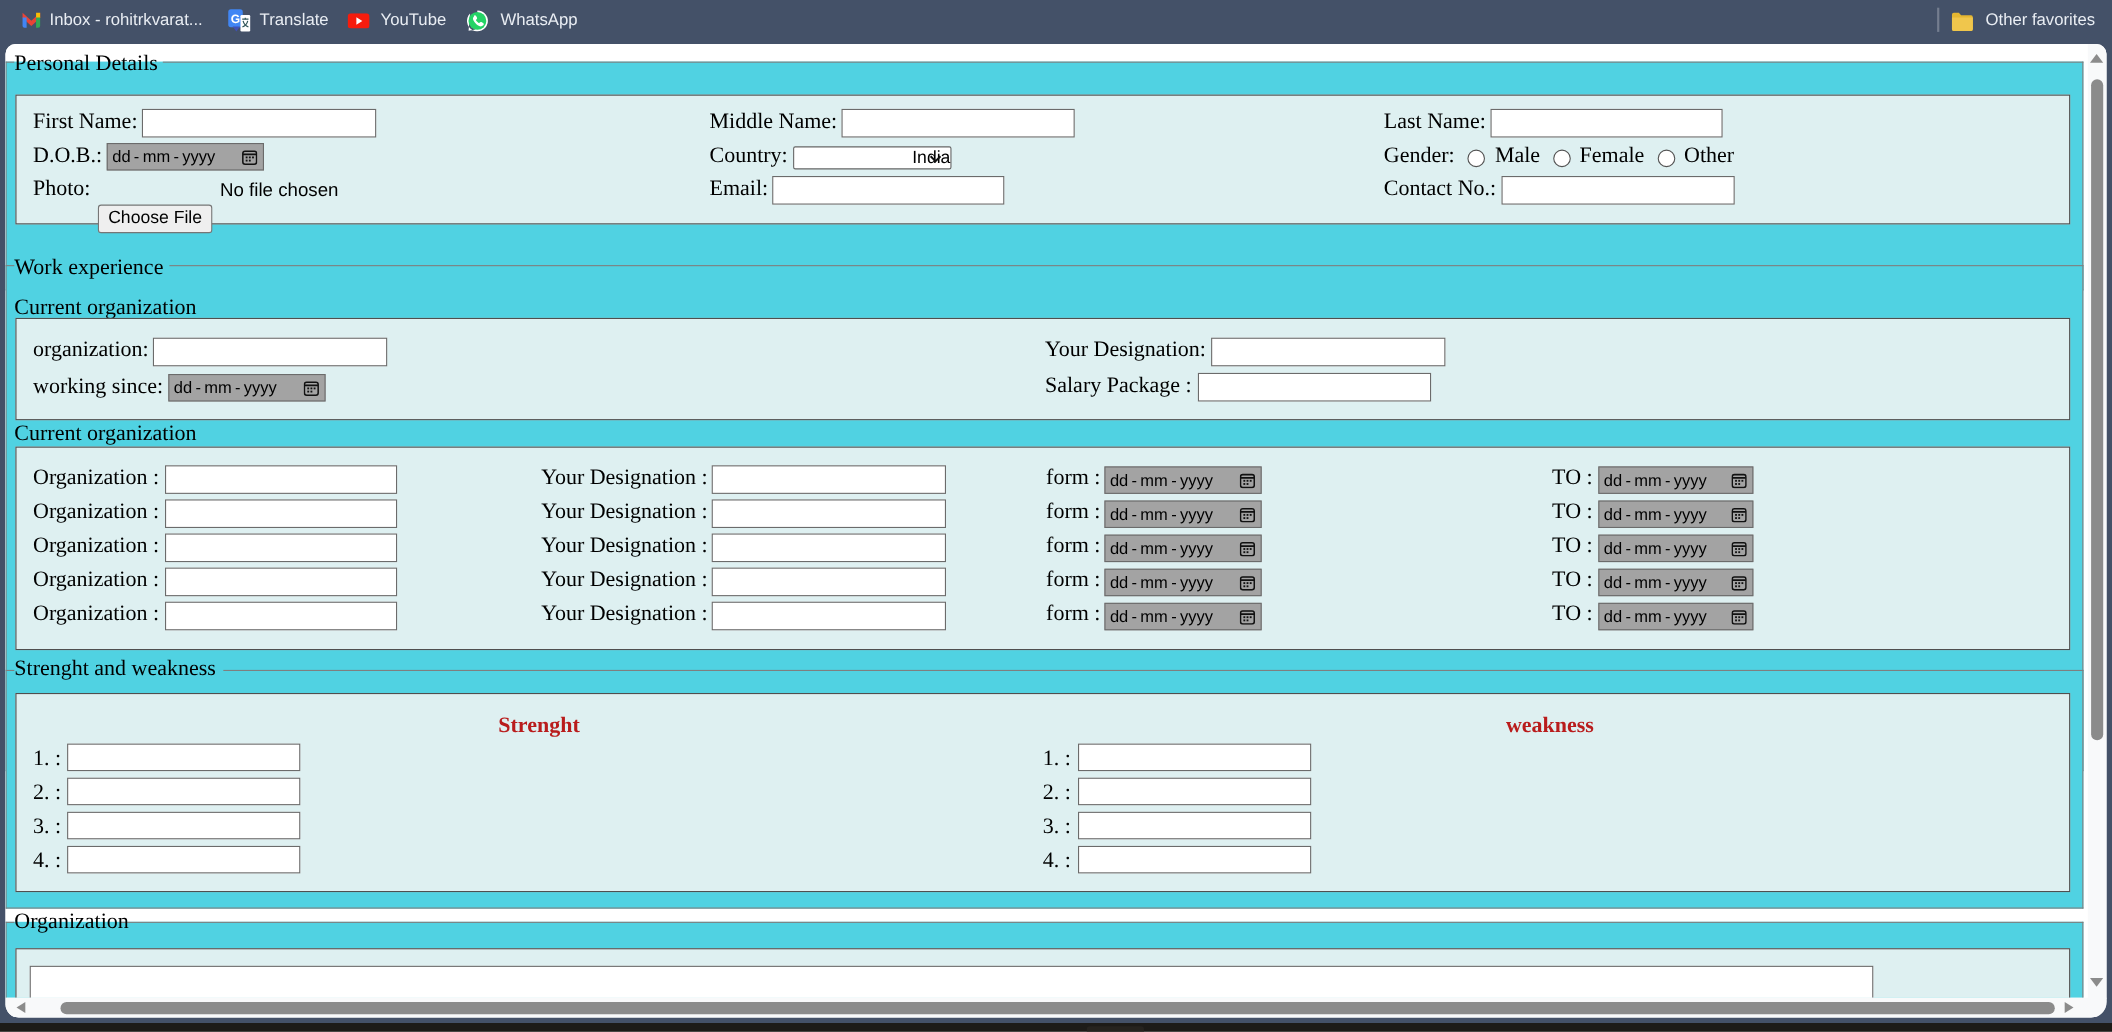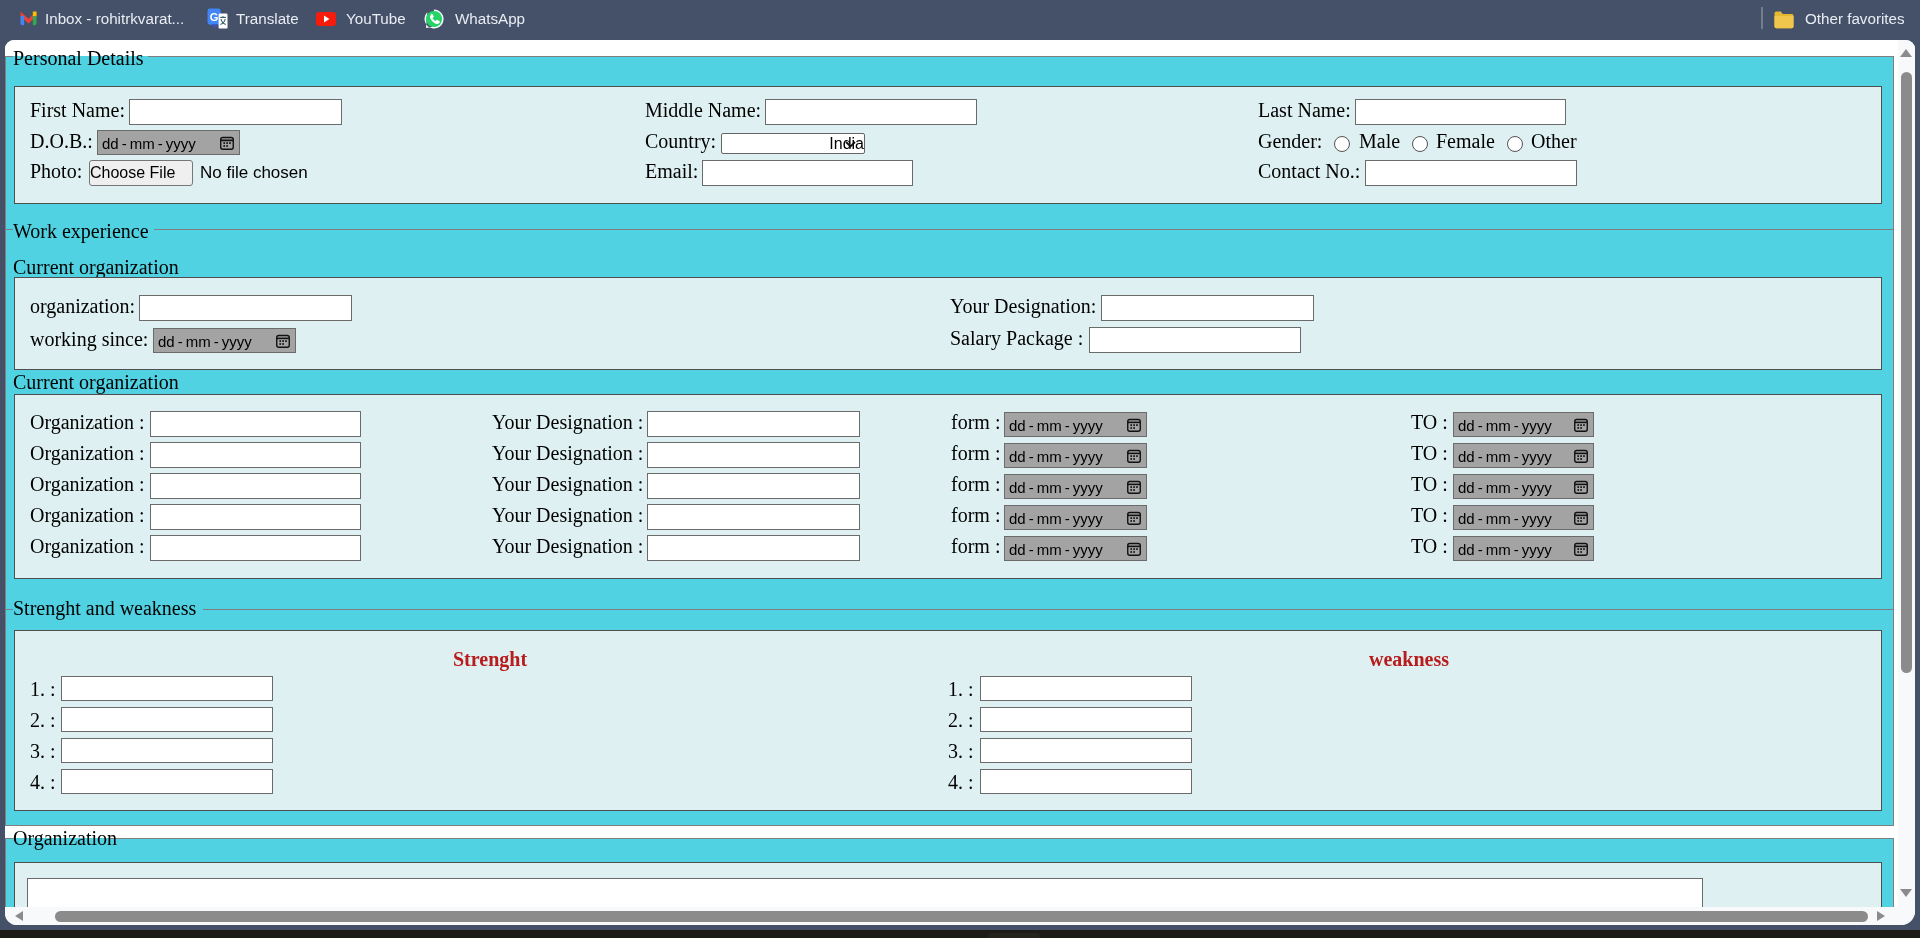--- a/index.html
+++ b/index.html
@@ -22,21 +22,21 @@
   .lbl { position:absolute; font-size:20px; line-height:26px; white-space:pre; color:#000; }
   .hd  { position:absolute; font-size:20px; line-height:20px; white-space:pre; color:#000; }
   .bth { position:absolute; font-size:20px; line-height:20px; font-weight:bold; white-space:pre; color:#b91c1c; transform:translateX(-50%); }
   .ti  { position:absolute; background:#fff; border:1px solid #6b6b6b; }
   .date { position:absolute; background:#a3a3a3; border:1px solid #6b6b6b; }
   .date span { position:absolute; left:4px; top:50%; transform:translateY(-50%); font-family:"Liberation Sans", sans-serif; font-size:15px; color:#000; white-space:pre;  }
   .date svg { position:absolute; right:5px; top:50%; transform:translateY(-50%); }
   .radio { position:absolute; width:16px; height:16px; border:1px solid #545454; border-radius:50%; background:#fff; }
   .sel { position:absolute; width:144px; height:21px; background:#fff; border:1px solid #656565; border-radius:2px; font-family:"Liberation Sans", sans-serif; font-size:16px; line-height:19px; padding-left:8px; color:#000; }
   .sel svg { position:absolute; right:8px; top:7px; }
-  .btn { position:absolute; width:104px; height:26px; background:#efefef; border:1px solid #767676; border-radius:3px; font-family:"Liberation Sans", sans-serif; font-size:16px; line-height:24px; text-align:left; color:#000; }
+  .btn { position:absolute; width:104px; height:26px; background:#efefef; border:1px solid #767676; border-radius:3px; font-family:"Liberation Sans", sans-serif; font-size:16px; line-height:24px; text-align:center; color:#000;margin-top:26px; }
   .sans { position:absolute; font-family:"Liberation Sans", sans-serif; font-size:17px; line-height:26px; color:#000; white-space:pre; }
 </style>
 </head>
 <body>
 <div id="navyframe"></div>
 <div style="position:absolute; left:988px; top:933px; width:52px; height:5px; background:#26231f; border-radius:3px 3px 0 0;"></div>
 <svg class="fav" style="left:19px; top:10px;" width="19" height="16" viewBox="0 0 19 16">
     <path d="M1.5,1.5 L9.5,8.8 L17.5,1.5 L17.5,6.3 L9.5,13.6 L1.5,6.3 Z" fill="#ea4335"></path>
     <path d="M13.8,1.5 h3.7 v4.8 h-3.7 z" fill="#fbbc04"></path>
     <path d="M1.5,6 h3.7 v9.2 h-1.9 a1.8,1.8 0 0 1 -1.8,-1.8 z" fill="#4285f4"></path>
@@ -112,21 +112,21 @@
     <span class="lbl" style="left:1430px; top:72px;">Female</span>
     <span class="lbl" style="left:1525px; top:72px;">Other</span>
     <span class="lbl" style="left:24px; top:102px;">Photo:</span>
     <div class="btn" style="left:83px; top:104px;">Choose File</div>
     <span class="sans" style="left:194px; top:104px;">No file chosen</span>
     <span class="lbl" style="left:639px; top:102px;">Email:</span>
     <div class="ti" style="left:696px; top:104px; width:211px; height:26px;"></div>
     <span class="lbl" style="left:1252px; top:102px;">Contact No.:</span>
     <div class="ti" style="left:1359px; top:104px; width:212px; height:26px;"></div>
   </div>
-  <div class="fs" style="top:189px; height:460px;">
+  <div class="fs" style="top:201px; height:460px;">
     <div class="fsline" style="left:-1px; width:8px;"></div>
     <div class="fsline" style="left:148px; right:-1px;"></div>
     <span class="legend" style="top:-8px;">Work experience</span>
     <span class="hd" style="left:7px; top:28px;">Current organization</span>
     <div class="panel" style="top:48px; height:93px;"></div>
     <span class="lbl" style="left:24px; top:64px;">organization:</span>
     <div class="ti" style="left:133px; top:66px; width:213px; height:26px;"></div>
     <span class="lbl" style="left:944px; top:64px;">Your Designation:</span>
     <div class="ti" style="left:1095px; top:66px; width:213px; height:26px;"></div>
     <span class="lbl" style="left:24px; top:97px;">working since:</span>

